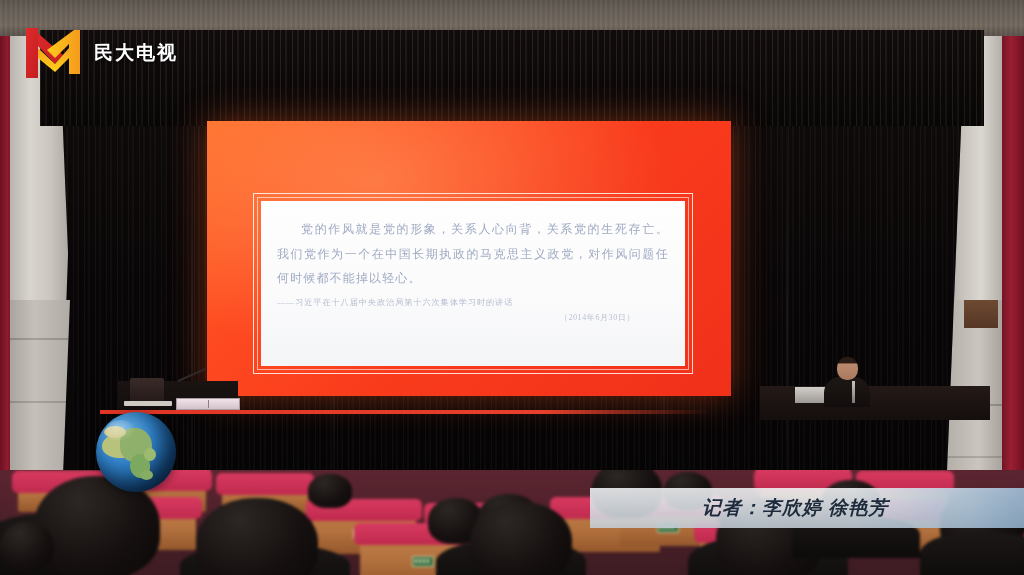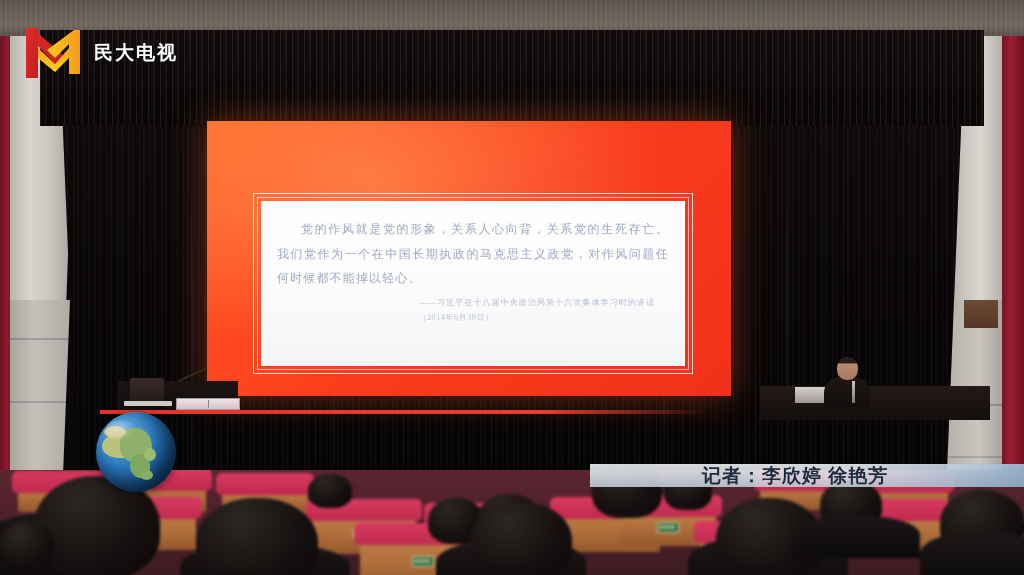--- a/index.html
+++ b/index.html
@@ -188,32 +188,32 @@
     text-indent: 2em;
     text-align: justify;
     filter: blur(0.35px);
     opacity: .92;
   }
   .slide-attrib {
     font-family: "Liberation Serif", "DejaVu Serif", serif;
     font-size: 8.2px;
     color: #aab3c8;
     letter-spacing: .9px;
-    text-align: right;
+    text-align: left;
     margin-top: 6px;
     padding-right: 14px;
     filter: blur(0.4px);
     opacity: .85;
   }
   .slide-date {
     font-family: "Liberation Serif", "DejaVu Serif", serif;
     font-size: 8px;
     color: #aab3c8;
     letter-spacing: .6px;
-    text-align: center;
+    text-align: right;
     margin-top: 4px;
     padding-right: 34px;
     filter: blur(0.4px);
     opacity: .82;
   }
 
   
   .desk-left {
     position: absolute;
     left: 118px; top: 381px;
@@ -373,26 +373,27 @@
   .globe .l6 { left: 44px; top: 58px; width: 13px; height: 10px; border-radius: 50%; background:#86ad63; }
   .globe .shine {
     position: absolute; left: 10px; top: 8px;
     width: 30px; height: 22px; border-radius: 50%;
     background: radial-gradient(ellipse at 35% 35%, rgba(255,255,255,.38) 0%, rgba(255,255,255,0) 70%);
   }
 
   
   .subbar {
     position: absolute;
-    left: 590px; top: 464px;
-    width: 434px; height: 23px;
+    left: 590px; top: 488px;
+    width: 434px; height: 40px;
     background:
       linear-gradient(180deg, rgba(238,240,242,0.90) 0%, rgba(222,227,232,0.90) 40%, rgba(196,206,216,0.88) 100%);
     z-index: 30;
     overflow: hidden;
+    font-style: italic;
   }
   .subbar::after {
     content: "";
     position: absolute; right: 0; top: 0; bottom: 0; width: 170px;
     background: linear-gradient(90deg, rgba(150,180,205,0) 0%, rgba(120,160,195,0.45) 70%, rgba(95,140,180,0.55) 100%);
   }
   .subbar-text {
     position: absolute;
     left: 112px; top: 50%;
     transform: translateY(-50%);

